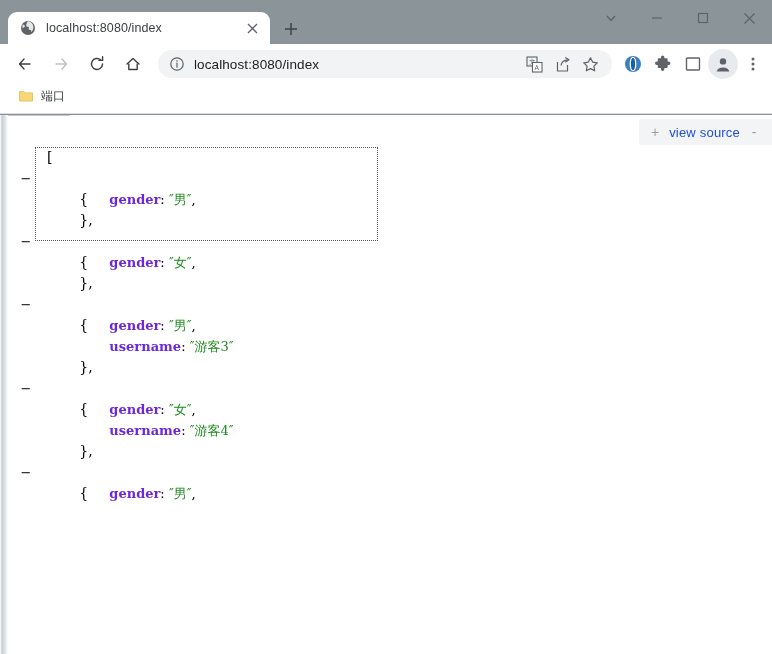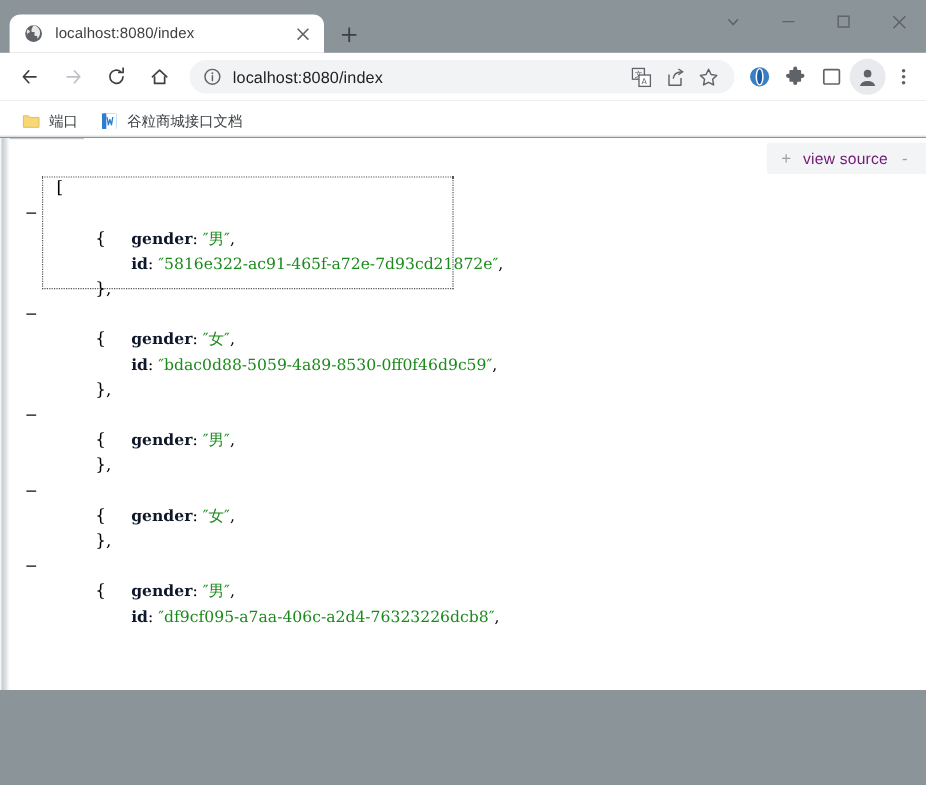--- a/index.html
+++ b/index.html
@@ -7,21 +7,21 @@
     margin: 0; padding: 0;
     width: 772px; height: 654px;
     overflow: hidden;
     font-family: "Liberation Sans", sans-serif;
     background: #8b9599;
   }
 
   
   #browser-window {
     position: relative;
-    width: 772px; height: 575px;
+    width: 772px; height: 654px;
     background: #8b9599;
     overflow: hidden;
   }
 
   
   #tab-strip {
     position: absolute; top: 0; left: 0;
     width: 772px; height: 44px;
     background: #8b9599;
   }
@@ -123,21 +123,21 @@
   }
   #profile-avatar {
     background: #e8eaed;
   }
 
   
   #bookmarks-bar {
     position: absolute; top: 84px; left: 0;
     width: 772px; height: 30px;
     background: #ffffff;
-    display: flex; align-items: flex-end;
+    display: flex; align-items: flex-start;
     padding-left: 12px;
     border-bottom: 1px solid #dadce0;
   }
   .bookmark {
     display: flex; align-items: center;
     height: 24px;
     padding: 0 6px;
     border-radius: 4px;
     margin-right: 6px;
   }
@@ -182,21 +182,21 @@
   }
   #view-source-bar .vs-btn {
     width: 16px; height: 20px;
     display: flex; align-items: center; justify-content: center;
     font-size: 14px;
     color: #9aa0a6;
     font-family: "Liberation Sans", sans-serif;
   }
   #view-source-label {
     font-size: 13px;
-    color: #701a75;
+    color: #1d4ed8;
     padding: 0 6px;
     letter-spacing: 0.2px;
   }
 
   
   #json-tree {
     position: absolute;
     left: 8px; top: 0;
     width: 764px; height: 539px;
     font-family: "DejaVu Serif", serif;
@@ -229,21 +229,21 @@
   .toggle {
     position: absolute;
     left: 12px;
     width: 12px;
     text-align: center;
     color: #000;
     font-family: "DejaVu Serif", serif;
     font-size: 13px;
   }
   .prop-key {
-    color: #0f172a;
+    color: #6d28d9;
     font-weight: bold;
     font-family: "DejaVu Serif", serif;
   }
   .prop-val {
     color: #1a8a1a;
     font-family: "DejaVu Serif", serif;
   }
   .punct { color: #000; }
 
   .indent-1 { padding-left: 30px; }
@@ -403,31 +403,20 @@
 
   <div id="bookmarks-bar">
     <div class="bookmark">
       <span class="bm-icon">
         <svg width="16" height="16" viewBox="0 0 16 16">
           <path d="M1.5 3.5 h4.3 l1.2 1.4 h7.5 v8.2 h-13 z" fill="#f8d775" stroke="#e0bc55" stroke-width="0.8"></path>
         </svg>
       </span>
       <span class="bm-label">端口</span>
     </div>
-    <div class="bookmark">
-      <span class="bm-icon">
-        <svg width="16" height="16" viewBox="0 0 16 16">
-          <rect x="2" y="1.5" width="12" height="13" rx="1" fill="#2b7cd3"></rect>
-          <rect x="5.2" y="1.5" width="8.8" height="13" rx="1" fill="#ffffff"></rect>
-          <path d="M6.2 4.5 L7.3 11 L8.6 6.6 L9.9 11 L11 4.5" stroke="#2b7cd3" stroke-width="1.1" fill="none" stroke-linejoin="round"></path>
-          <rect x="2" y="1.5" width="3.6" height="13" rx="1" fill="#2b7cd3"></rect>
-        </svg>
-      </span>
-      <span class="bm-label">谷粒商城接口文档</span>
-    </div>
   </div>
 
   <div id="content-area">
 
     <div id="left-edge-strip"></div>
     <div id="content-top-rule"></div>
 
     <div id="view-source-bar">
       <div class="vs-btn">+</div>
       <div id="view-source-label">view source</div>
@@ -442,82 +431,79 @@
 
       <div class="obj-block focused">
         <div class="focus-box"></div>
         <div class="json-line">
           <span class="toggle">−</span>
           <span class="indent-1 bracket">{</span>
         </div>
         <div class="json-line indent-2">
           <span class="prop-key">gender</span><span class="punct">: </span><span class="prop-val">″</span><span class="prop-val">男</span><span class="prop-val">″</span><span class="punct">,</span>
         </div>
-        <div class="json-line indent-2">
-          <span class="prop-key">id</span><span class="punct">: </span><span class="prop-val">″</span><span class="prop-val">5816e322-ac91-465f-a72e-7d93cd21872e</span><span class="prop-val">″</span><span class="punct">,</span>
-        </div>
         <div class="json-line indent-1">
           <span class="bracket">},</span>
         </div>
       </div>
 
       <div class="obj-block">
         <div class="json-line">
           <span class="toggle">−</span>
           <span class="indent-1 bracket">{</span>
         </div>
         <div class="json-line indent-2">
           <span class="prop-key">gender</span><span class="punct">: </span><span class="prop-val">″</span><span class="prop-val">女</span><span class="prop-val">″</span><span class="punct">,</span>
         </div>
-        <div class="json-line indent-2">
-          <span class="prop-key">id</span><span class="punct">: </span><span class="prop-val">″</span><span class="prop-val">bdac0d88-5059-4a89-8530-0ff0f46d9c59</span><span class="prop-val">″</span><span class="punct">,</span>
-        </div>
         <div class="json-line indent-1">
           <span class="bracket">},</span>
         </div>
       </div>
 
       <div class="obj-block">
         <div class="json-line">
           <span class="toggle">−</span>
           <span class="indent-1 bracket">{</span>
         </div>
         <div class="json-line indent-2">
           <span class="prop-key">gender</span><span class="punct">: </span><span class="prop-val">″</span><span class="prop-val">男</span><span class="prop-val">″</span><span class="punct">,</span>
         </div>
+        <div class="json-line indent-2">
+          <span class="prop-key">username</span><span class="punct">: </span><span class="prop-val">″</span><span class="prop-val">游客3</span><span class="prop-val">″</span>
+        </div>
         <div class="json-line indent-1">
           <span class="bracket">},</span>
         </div>
       </div>
 
       <div class="obj-block">
         <div class="json-line">
           <span class="toggle">−</span>
           <span class="indent-1 bracket">{</span>
         </div>
         <div class="json-line indent-2">
           <span class="prop-key">gender</span><span class="punct">: </span><span class="prop-val">″</span><span class="prop-val">女</span><span class="prop-val">″</span><span class="punct">,</span>
         </div>
+        <div class="json-line indent-2">
+          <span class="prop-key">username</span><span class="punct">: </span><span class="prop-val">″</span><span class="prop-val">游客4</span><span class="prop-val">″</span>
+        </div>
         <div class="json-line indent-1">
           <span class="bracket">},</span>
         </div>
       </div>
 
       <div class="obj-block">
         <div class="json-line">
           <span class="toggle">−</span>
           <span class="indent-1 bracket">{</span>
         </div>
         <div class="json-line indent-2">
           <span class="prop-key">gender</span><span class="punct">: </span><span class="prop-val">″</span><span class="prop-val">男</span><span class="prop-val">″</span><span class="punct">,</span>
         </div>
         <div class="json-line indent-2">
-          <span class="prop-key">id</span><span class="punct">: </span><span class="prop-val">″</span><span class="prop-val">df9cf095-a7aa-406c-a2d4-76323226dcb8</span><span class="prop-val">″</span><span class="punct">,</span>
-        </div>
-        <div class="json-line indent-2">
           
         </div>
         <div class="json-line indent-1">
           
         </div>
       </div>
 
     </div>
   </div>
 

